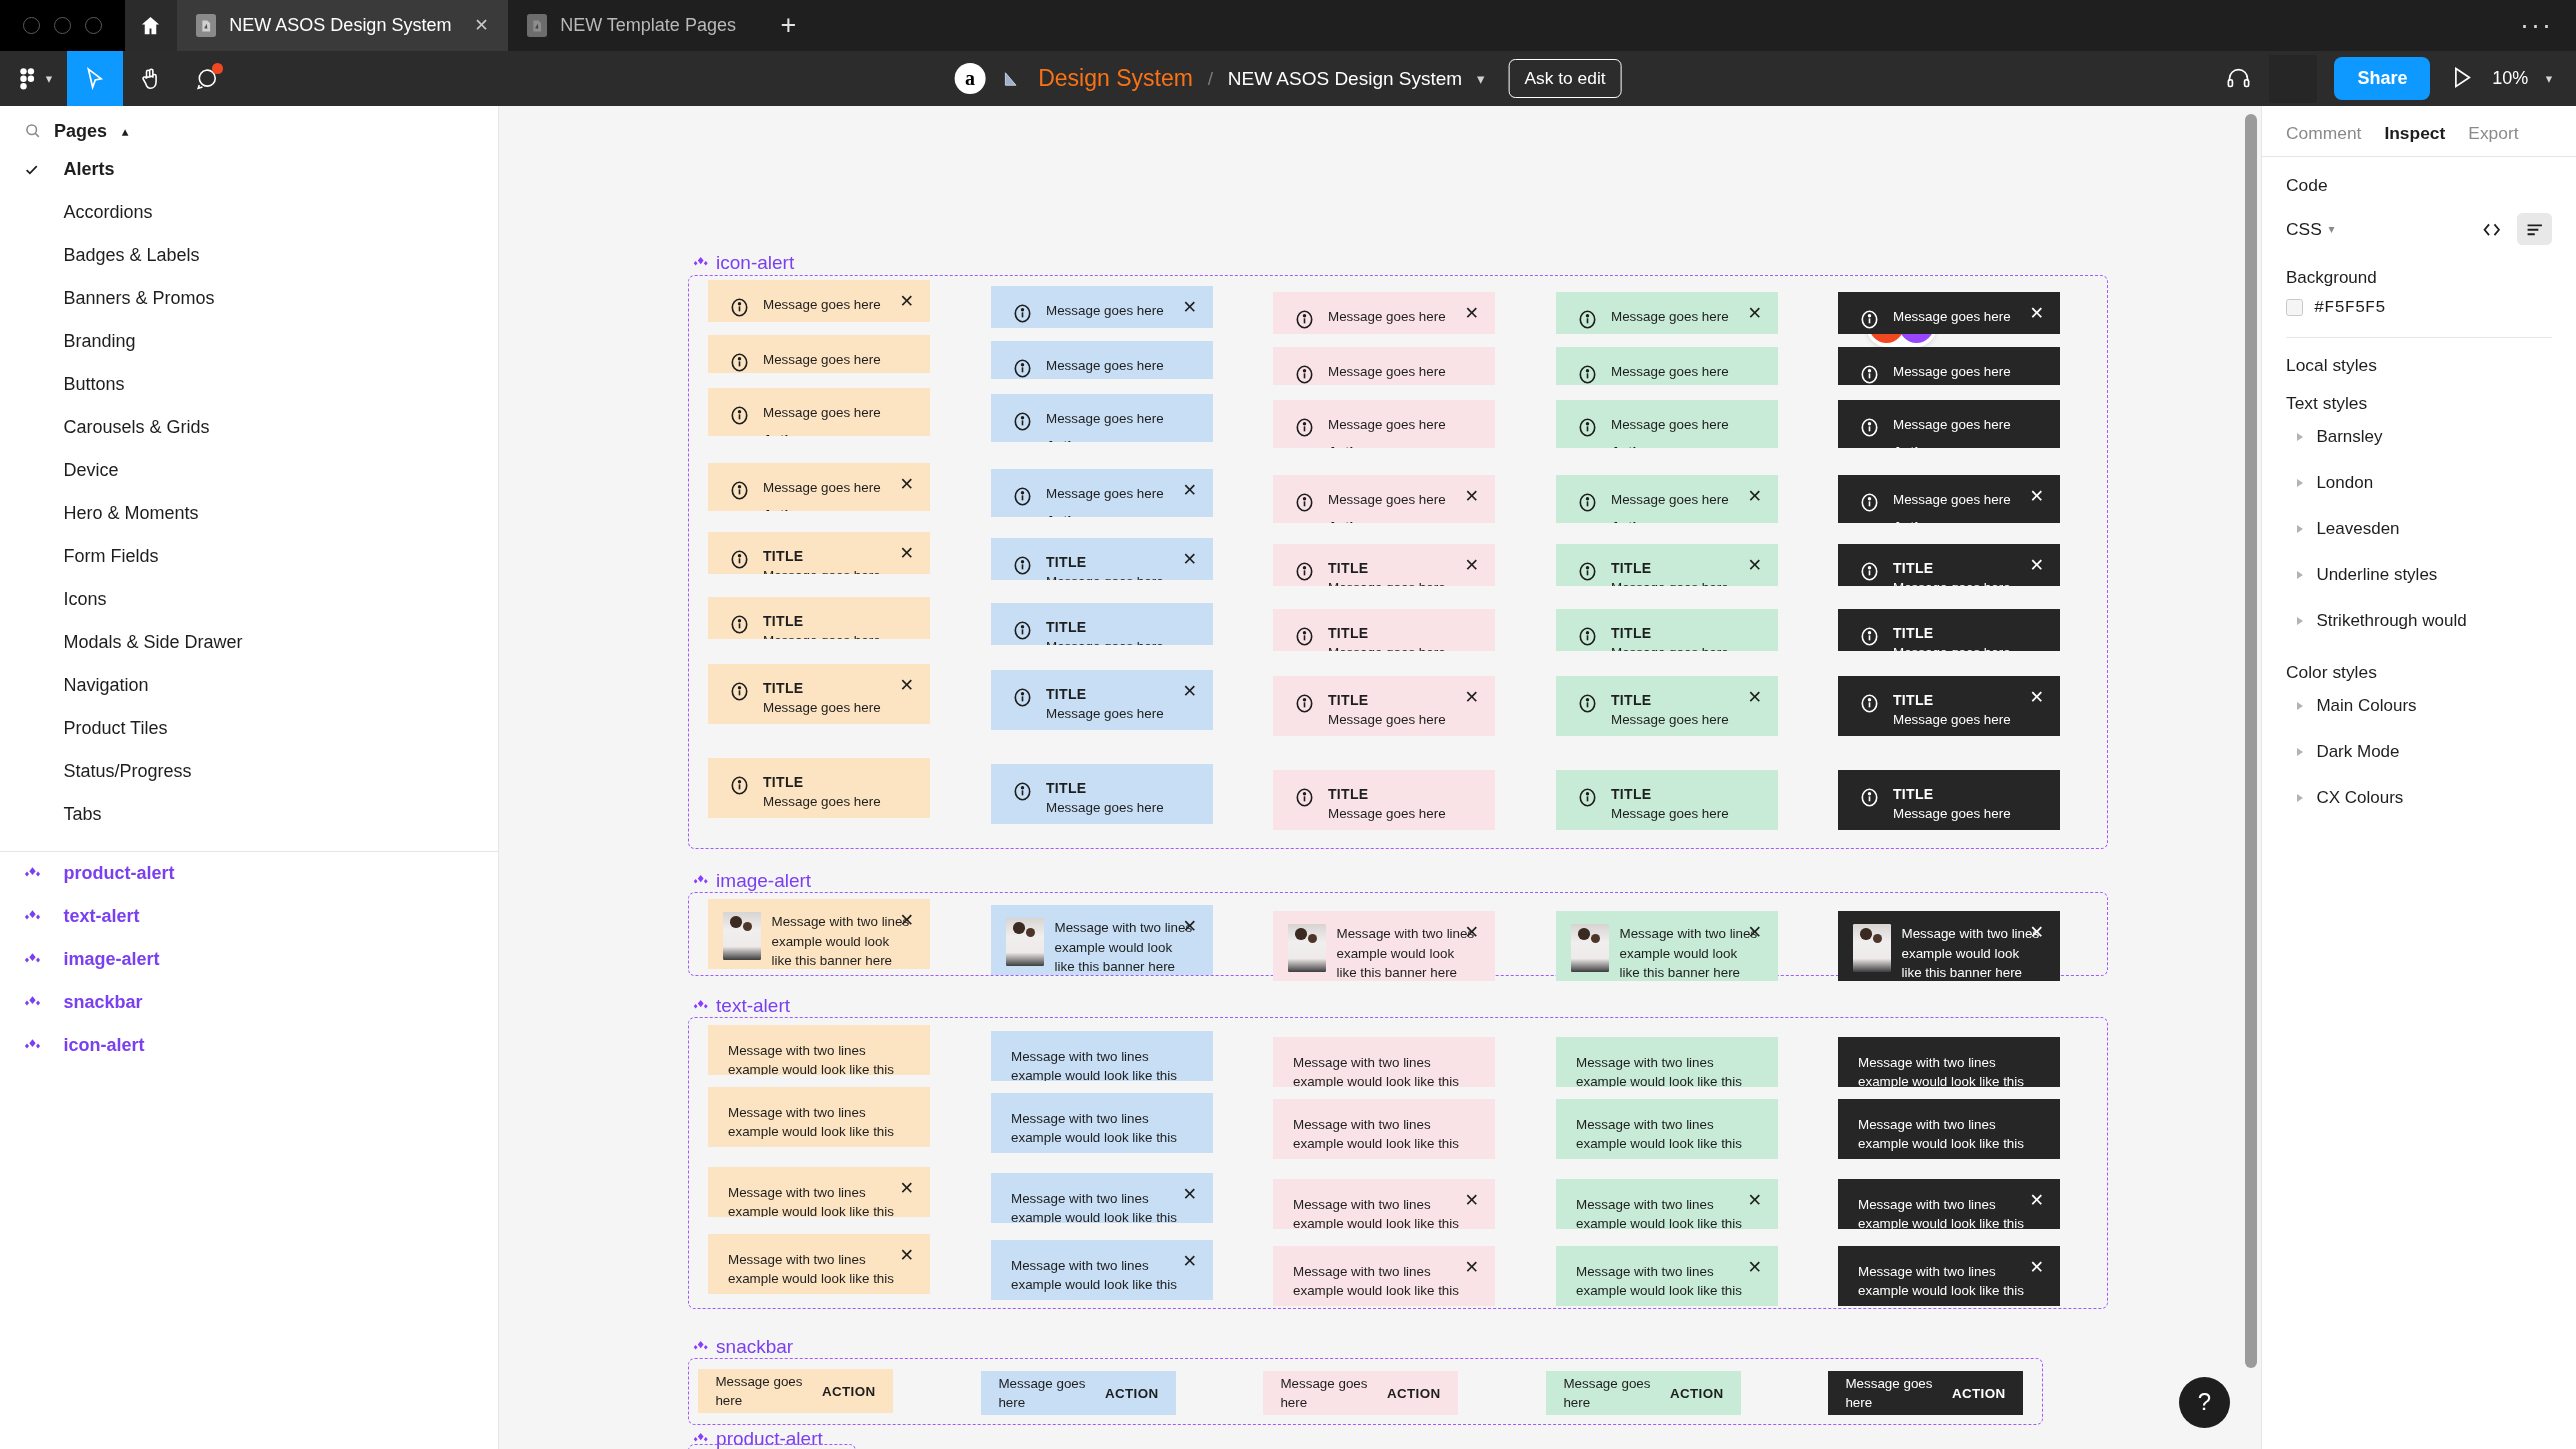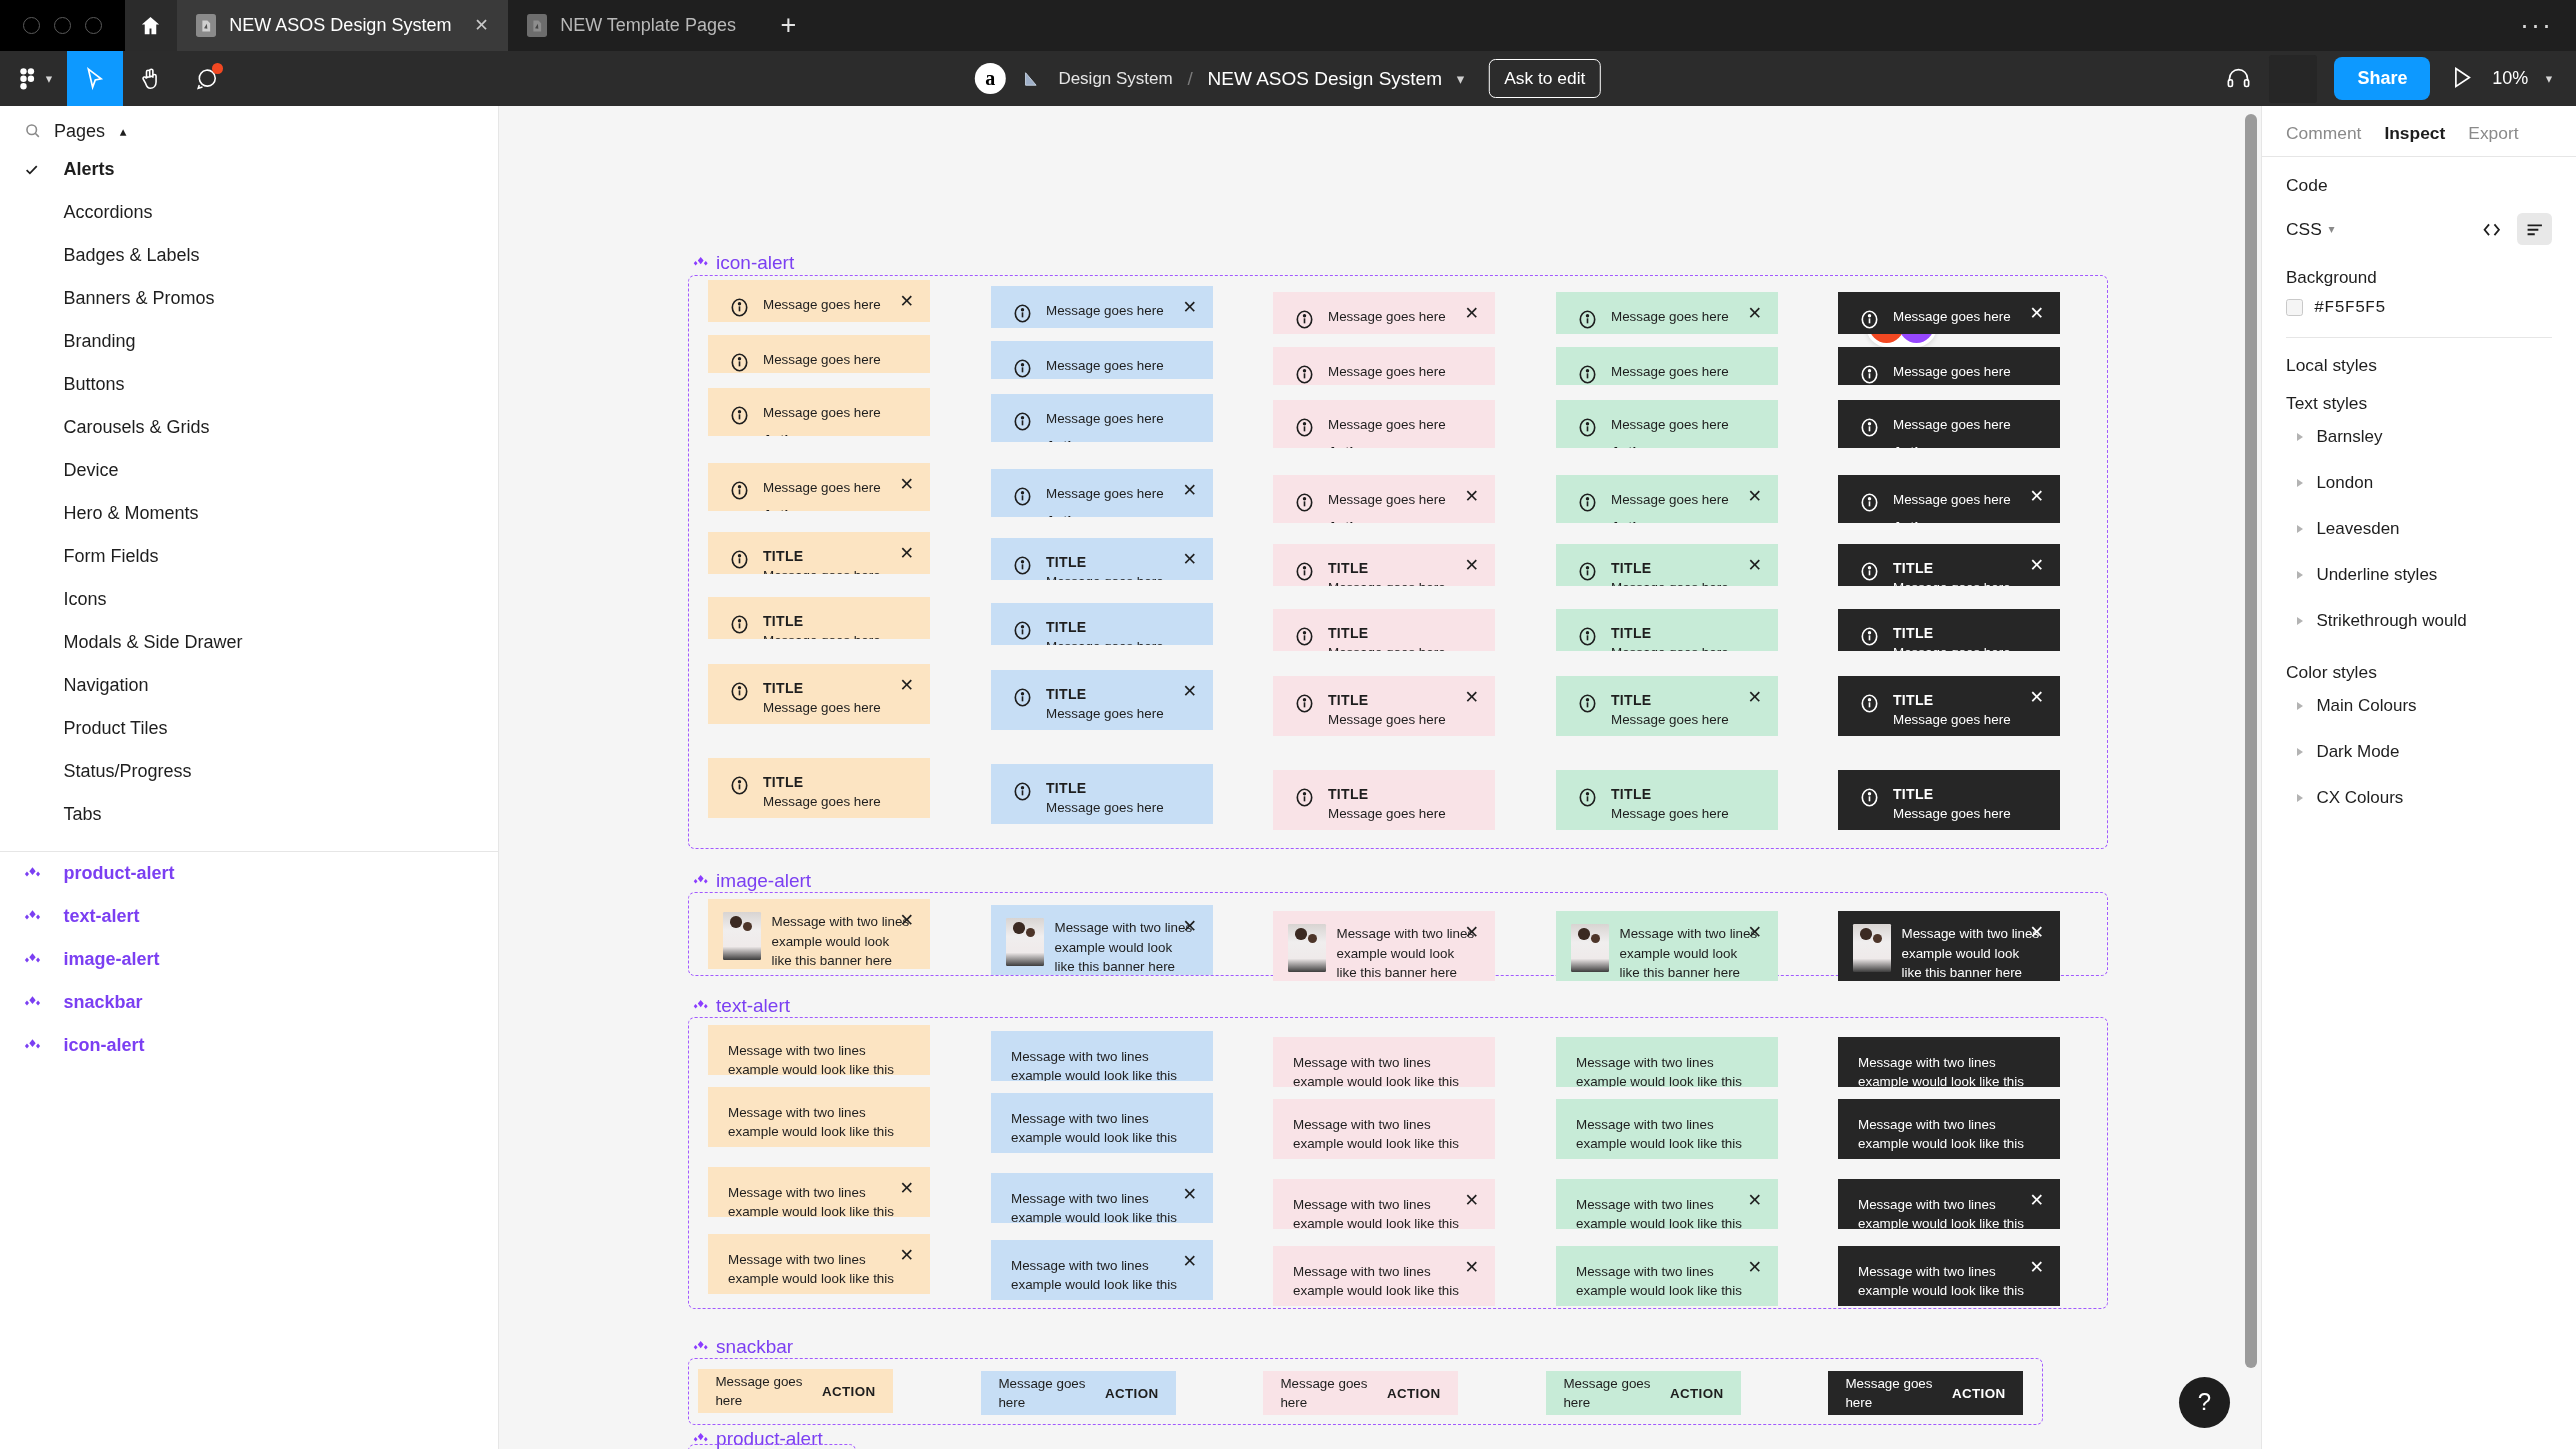--- a/index.html
+++ b/index.html
@@ -57,21 +57,21 @@
 
   .tb-center {
     position:absolute; left:50%; transform:translateX(-50%);
     display:flex; align-items:center; gap: 14.8px;
   }
   .asos-logo { width:31px; height:31px; border-radius:50%; background:#ffffff;
                display:flex; align-items:center; justify-content:center;
                color:#000; font-size:20px; font-weight:700;
                font-family:"Liberation Serif", serif; }
   .tri-icon svg { width: 23px; height: 23px; display:block; }
-  .bc-team { color:#e5e5e5; font-size: 17px; }
+  .bc-team { color:#f97316; font-size: 23px; }
   .bc-sep { color:#7a7a7a; font-size: 19px; }
   .bc-file { color:#ffffff; font-size: 19px; }
   .bc-chev { color:#cfcfcf; font-size: 14.8px; }
   .ask-btn { margin-left: 9.4px; border:1.3px solid #ffffff; border-radius: 6.7px;
              color:#ffffff; font-size: 17.4px; padding: 8px 14.8px; background:transparent; }
 
   .tb-right { margin-left:auto; display:flex; align-items:center; gap: 17.4px;
               padding-right: 24px; }
   .tb-right svg { width: 27px; height: 27px; }
   .avatar-slot { width: 48px; height: 48px; background:#262626; border-radius: 2.7px; }
@@ -81,21 +81,21 @@
 
   
   .body-row { display:flex; height: calc(1449px - 51px - 55px); }
 
   
   .left-panel { width: 499px; background:#ffffff; border-right:0.7px solid #e6e6e6;
                 display:flex; flex-direction:column; }
   .pages-head { display:flex; align-items:center; gap: 12px;
                 padding: 14.8px 0 6.7px 23px; }
   .pages-head svg { width: 19px; height: 19px; }
-  .pages-title { font-size: 18px; font-weight:400; color:#1e1e1e; }
+  .pages-title { font-size: 18px; font-weight:700; color:#1e1e1e; }
   .pages-caret { color:#1e1e1e; font-size: 13.4px; margin-left: 2.7px; }
 
   .page-item { display:flex; align-items:center; height: 43px;
                padding-left: 23px; font-size: 18px; color:#1e1e1e; }
   .page-item .tick { width: 31px; display:flex; align-items:center; }
   .page-item .tick svg { width: 17.4px; height: 17.4px; }
   .page-item .lbl { margin-left: 9.4px; }
   .page-item.selected .lbl { font-weight:700; }
 
   .panel-divider { height:0.7px; background:#e6e6e6; margin-top: 14.8px; }

